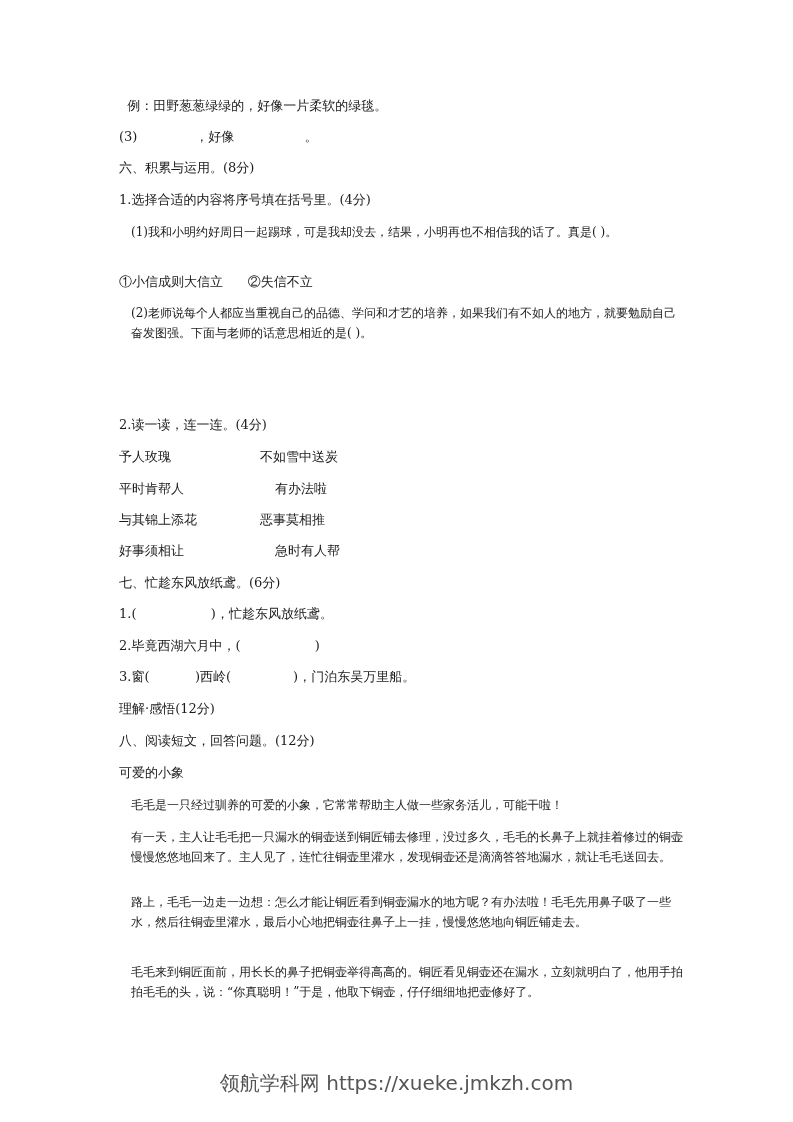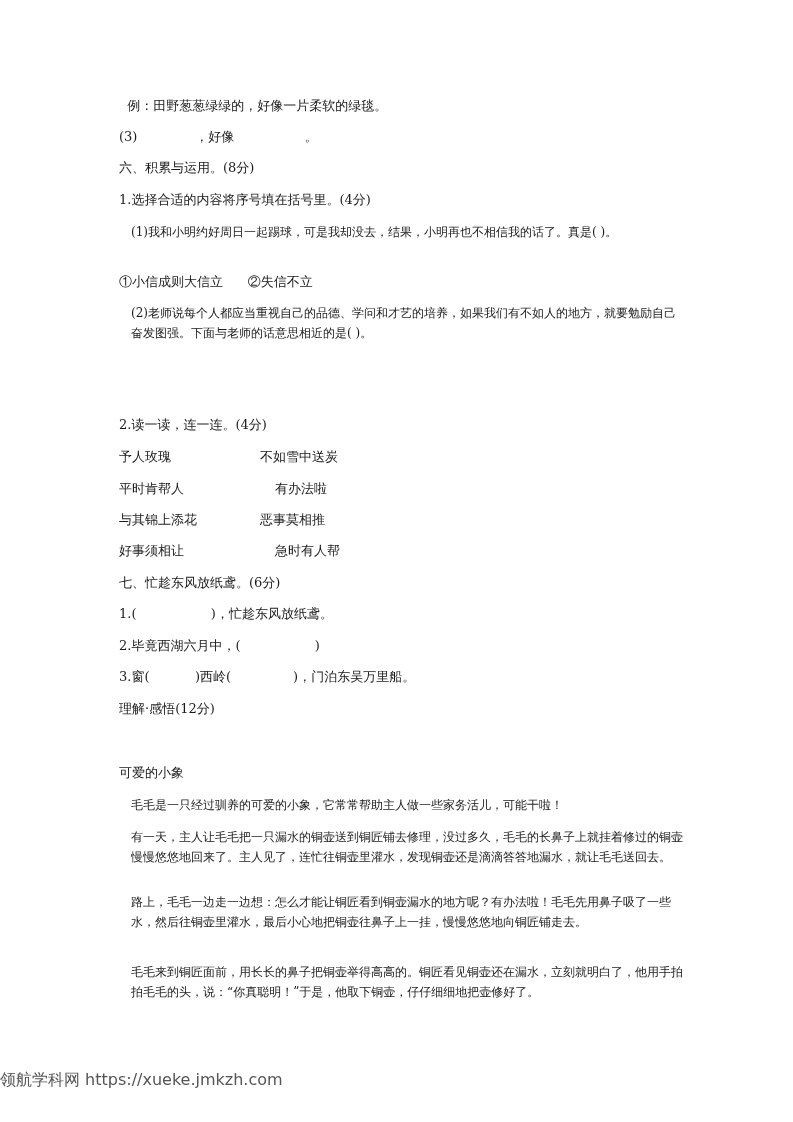--- a/index.html
+++ b/index.html
@@ -2,22 +2,22 @@
 <html><head>
 <meta charset="utf-8">
 <style>
   html, body { margin: 0; padding: 0; background: #ffffff; }
   body { width: 793px; height: 1122px; position: relative; overflow: hidden;
          font-family: "DejaVu Serif", "Liberation Serif", serif; color: #1a1a1a; }
   .page { position: absolute; left: 0; top: 0; width: 793px; height: 890px; }
   .ln { position: absolute; left: 119px; font-size: 13px; line-height: 20px; white-space: pre; }
   .para { position: absolute; left: 119px; width: 556px; font-size: 12px; line-height: 20px; white-space: normal; margin-left: 12px; }
   .col2 { position: absolute; font-size: 13px; line-height: 20px; white-space: pre; }
-  .footer { position: absolute; left: 0; width: 793px; top: 1070px; 
-            font-family: "DejaVu Sans", "Liberation Sans", sans-serif; font-size: 16px; color: #555; }
+  .footer { position: absolute; left: 0; width: 793px; top: 1070px; text-align: center;
+            font-family: "DejaVu Sans", "Liberation Sans", sans-serif; font-size: 20px; color: #555; }
 </style>
 </head>
 <body>
 
 <div class="page">
   <div class="ln" style="top:96px">  例：田野葱葱绿绿的，好像一片柔软的绿毯。</div>
   <div class="ln" style="top:127px">(3)              ，好像                 。</div>
 
   <div class="ln" style="top:158px">六、积累与运用。(8分)</div>
   <div class="ln" style="top:190px">1.选择合适的内容将序号填在括号里。(4分)</div>
@@ -34,20 +34,21 @@
   <div class="col2" style="left:260px;top:510px">恶事莫相推</div>
   <div class="col2" style="left:119px;top:541px">好事须相让</div>
   <div class="col2" style="left:275px;top:541px">急时有人帮</div>
 
   <div class="ln" style="top:573px">七、忙趁东风放纸鸢。(6分)</div>
   <div class="ln" style="top:604px">1.(                  )，忙趁东风放纸鸢。</div>
   <div class="ln" style="top:636px">2.毕竟西湖六月中，(                  )</div>
   <div class="ln" style="top:667px">3.窗(           )西岭(               )，门泊东吴万里船。</div>
 
   <div class="ln" style="top:699px">理解·感悟(12分)</div>
+  <div class="ln" style="top:731px">八、阅读短文，回答问题。(12分)</div>
   <div class="ln" style="top:763px">可爱的小象</div>
   <div class="para" style="top:795px">毛毛是一只经过驯养的可爱的小象，它常常帮助主人做一些家务活儿，可能干啦！</div>
   <div class="para" style="top:827px">有一天，主人让毛毛把一只漏水的铜壶送到铜匠铺去修理，没过多久，毛毛的长鼻子上就挂着修过的铜壶慢慢悠悠地回来了。主人见了，连忙往铜壶里灌水，发现铜壶还是滴滴答答地漏水，就让毛毛送回去。</div>
   <div class="para" style="top:892px">路上，毛毛一边走一边想：怎么才能让铜匠看到铜壶漏水的地方呢？有办法啦！毛毛先用鼻子吸了一些水，然后往铜壶里灌水，最后小心地把铜壶往鼻子上一挂，慢慢悠悠地向铜匠铺走去。</div>
   <div class="para" style="top:962px">毛毛来到铜匠面前，用长长的鼻子把铜壶举得高高的。铜匠看见铜壶还在漏水，立刻就明白了，他用手拍拍毛毛的头，说：“你真聪明！”于是，他取下铜壶，仔仔细细地把壶修好了。</div>
 
   <div class="footer">领航学科网 https://xueke.jmkzh.com</div>
 </div>
 
 </body></html>

